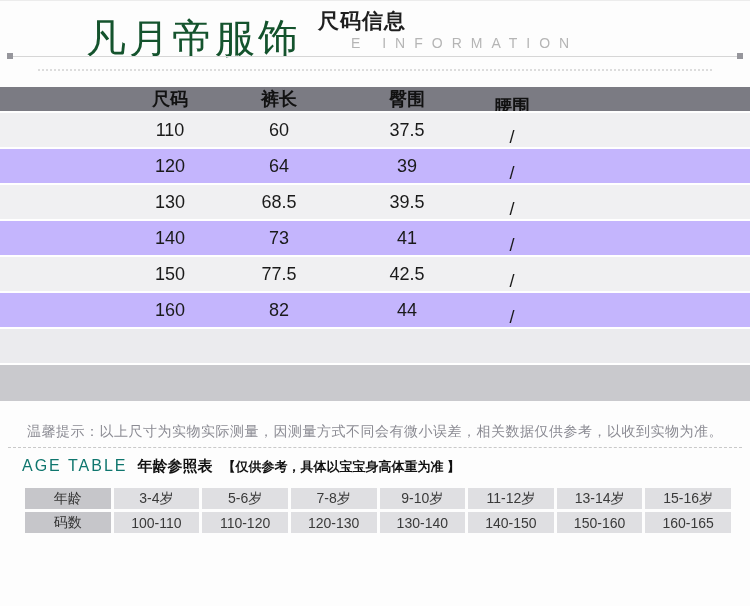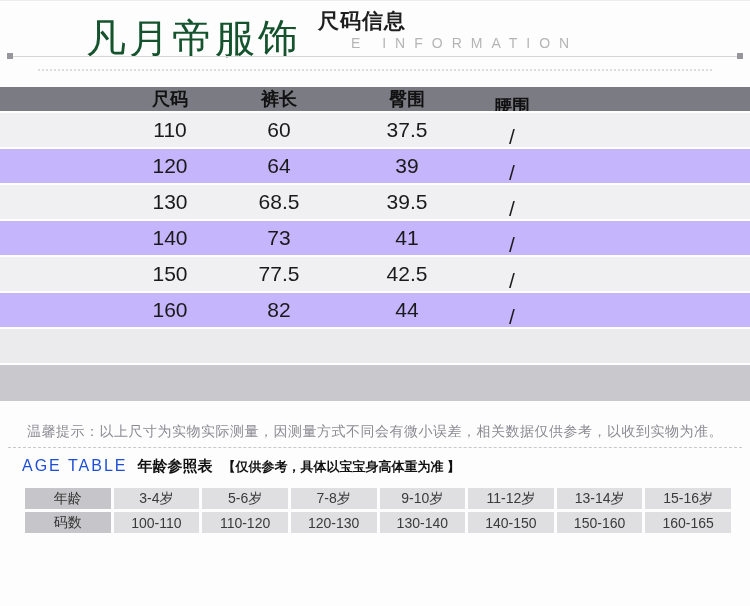--- a/index.html
+++ b/index.html
@@ -45,21 +45,21 @@
 
   
   .size-table { position:absolute; left:0; right:0; top:86px; }
   .st-row { position:relative; width:100%; }
   .st-header {
     height:24px; background:#7b7b83;
     font-weight:bold; color:#111; font-size:18px;
   }
   .st-data {
     height:36px; border-top:2px solid #ffffff;
-    font-size:21px; color:#1a1a1a;padding-left:20px;
+    font-size:18px; color:#1a1a1a;padding-left:20px;
   }
   .st-data.light { background:#f0f0f2; }
   .st-data.gray  { background:#c4b5fd; }
   .st-empty { border-top:2px solid #ffffff; }
   .st-empty.light { height:36px; background:#ebebee; }
   .st-empty.gray  { height:38px; background:#c9c9cd; }
   .st-cell {
     position:absolute; top:50%; transform:translate(-50%,-50%);
     white-space:nowrap;
   }
@@ -73,21 +73,21 @@
   .dashed-line {
     position:absolute; left:8px; right:8px; top:446px;
     border-top:1px dashed #c9c9c9;
   }
 
   
   .age-heading {
     position:absolute; left:22px; top:456px;
     display:flex; align-items:baseline; gap:10px; white-space:nowrap;
   }
-  .age-heading .en { font-size:16px; color:#1d4ed8; letter-spacing:2px; font-weight:500; }
+  .age-heading .en { font-size:16px; color:#0f766e; letter-spacing:2px; font-weight:500; }
   .age-heading .cn { font-size:15px; color:#111; font-weight:bold; }
   .age-heading .note { font-size:13px; color:#111; font-weight:bold; }
 
   .age-table {
     position:absolute; left:22px; top:484px; width:712px;
     border-collapse:separate; border-spacing:3px;
     table-layout:fixed;
   }
   .age-table td {
     height:21px; text-align:center; vertical-align:middle;

